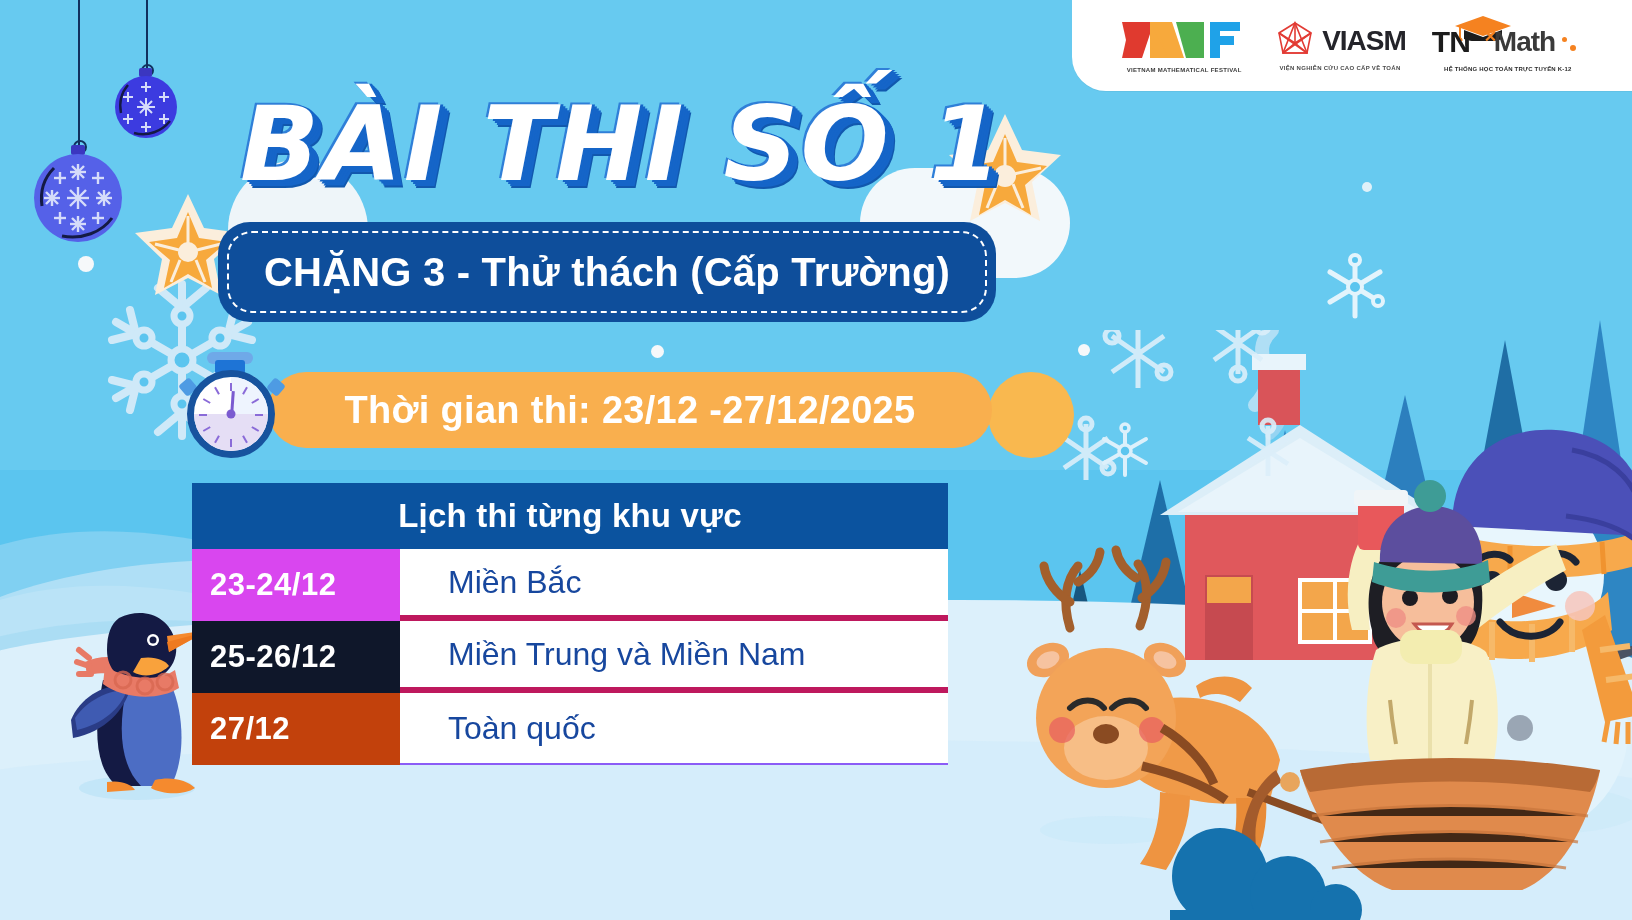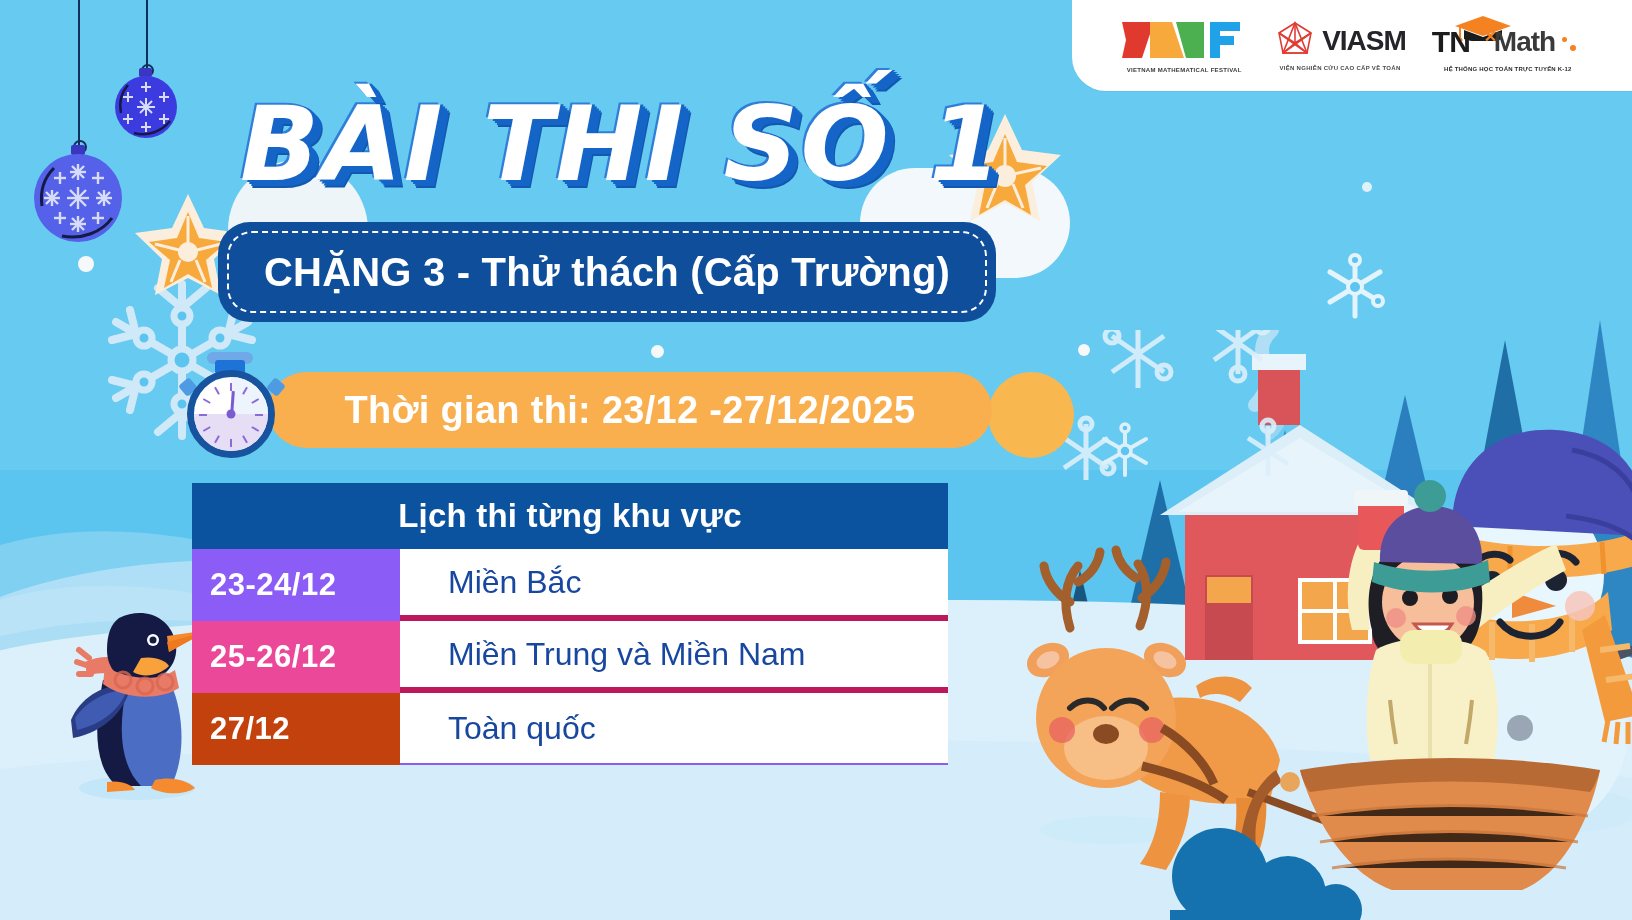--- a/index.html
+++ b/index.html
@@ -641,25 +641,25 @@
       <div class="sw-hand" style="transform:rotate(4deg)"></div>
       <div class="sw-pin"></div>
     </div>
   </div>
 
   <div class="sched">
     <div class="sched-head">
       <span>Lịch thi từng khu vực</span>
     </div>
     <div class="sched-row">
-      <div class="cell-date" style="background:#8b5cf6">23-24/12</div>
+      <div class="cell-date" style="background:#d946ef">23-24/12</div>
       <div class="cell-region">Miền Bắc</div>
     </div>
     <div class="sched-row">
-      <div class="cell-date" style="background:#ec4899">25-26/12</div>
+      <div class="cell-date" style="background:#0f172a">25-26/12</div>
       <div class="cell-region">Miền Trung và Miền Nam</div>
     </div>
     <div class="sched-row">
       <div class="cell-date" style="background:#c2410c">27/12</div>
       <div class="cell-region last">Toàn quốc</div>
     </div>
   </div>
 
 </div>
 

